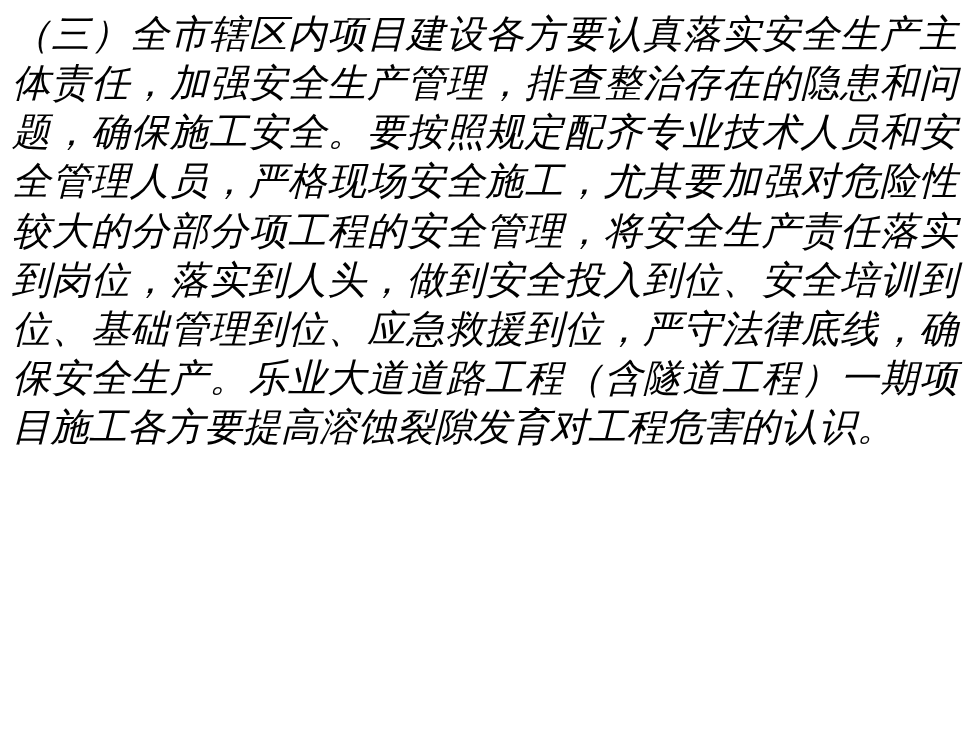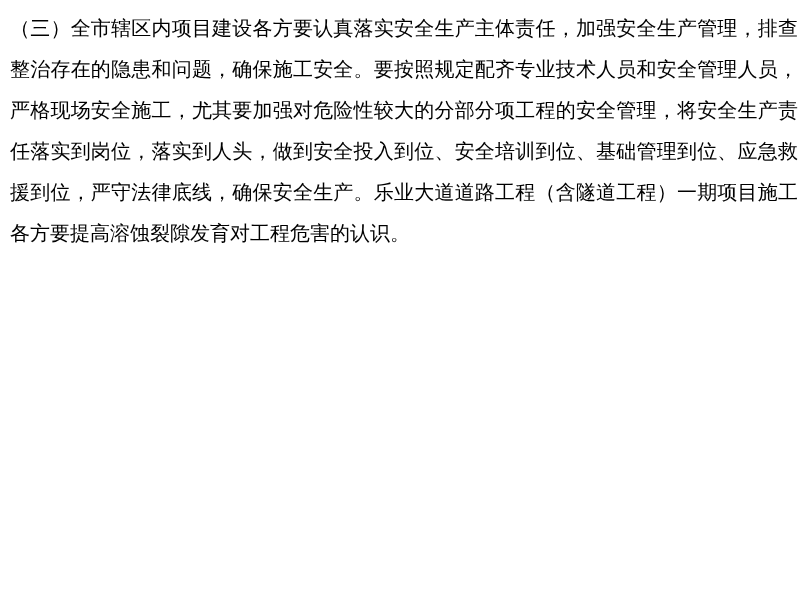--- a/index.html
+++ b/index.html
@@ -14,26 +14,27 @@
     overflow: hidden;
   }
   .page {
     width: 812px;
     height: 611px;
     box-sizing: border-box;
     padding: 8px 14px 0 10px;
     background: #ffffff;
   }
   .para {
-    font-size: 20px;
+    font-size: 32px;
     line-height: 41px;
     text-align: justify;
     text-justify: inter-ideograph;
     letter-spacing: 0px;
     margin: 0;
+    font-style: italic;
   }
   .para-black {
     color: #000000;
     text-indent: 0;
   }
   .para-red {
     color: #e8161a;
     font-weight: bold;
     margin-top: 22px;
   }

